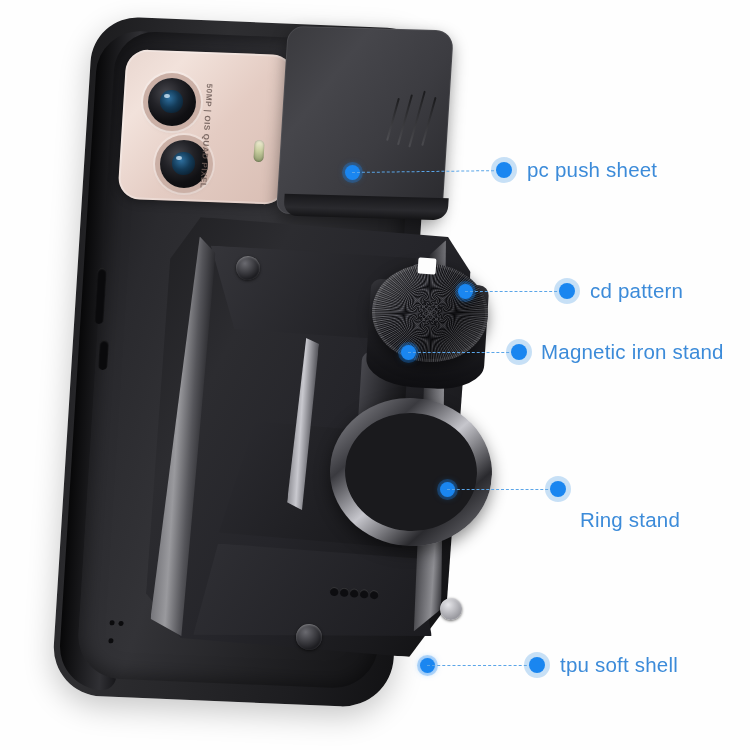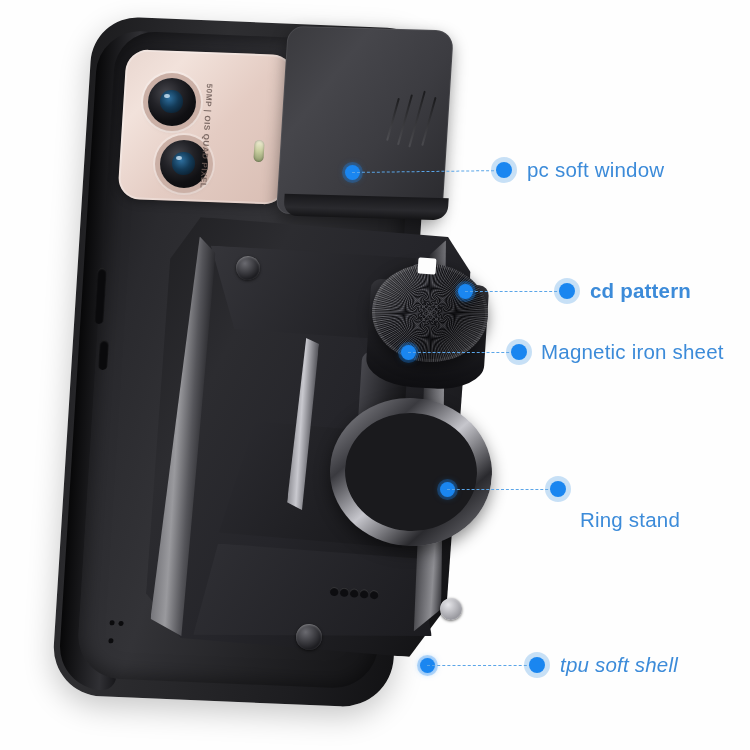--- a/index.html
+++ b/index.html
@@ -228,32 +228,32 @@
     <div class="disc-body"></div>
     <div class="disc"></div>
     <div class="disc-hi"></div>
     <div class="disc-notch"></div>
   </div>
 
   <div id="callouts">
       <div class="src-dot" style="left: 344.5px; top: 164.5px;"></div>
       <div class="lead" style="left: 352px; top: 172px; width: 152.013px; transform: rotate(-0.753848deg); transform-origin: left center;"></div>
       <div class="end-dot" style="left: 496px; top: 162px;"></div>
-      <div class="lbl" style="left: 527px; top: 160px;">pc soft window</div>
+      <div class="lbl" style="left: 527px; top: 160px;">pc push sheet</div>
       <div class="src-dot" style="left: 457.5px; top: 283.5px;"></div>
       <div class="lead" style="left: 465px; top: 291px; width: 102px; transform: rotate(0deg); transform-origin: left center;"></div>
       <div class="end-dot" style="left: 559px; top: 283px;"></div>
-      <div class="lbl" style="left: 590px; top: 281px; font-weight: bold;">cd pattern</div>
+      <div class="lbl" style="left: 590px; top: 281px;">cd pattern</div>
       <div class="src-dot" style="left: 400.5px; top: 344.5px;"></div>
       <div class="lead" style="left: 408px; top: 352px; width: 111px; transform: rotate(0deg); transform-origin: left center;"></div>
       <div class="end-dot" style="left: 511px; top: 344px;"></div>
-      <div class="lbl" style="left: 541px; top: 342px;">Magnetic iron sheet</div>
+      <div class="lbl" style="left: 541px; top: 342px;">Magnetic iron stand</div>
       <div class="src-dot" style="left: 439.5px; top: 481.5px;"></div>
       <div class="lead" style="left: 447px; top: 489px; width: 111px; transform: rotate(0deg); transform-origin: left center;"></div>
       <div class="end-dot" style="left: 550px; top: 481px;"></div>
       <div class="lbl" style="left: 580px; top: 479px; margin-top: 31px;">Ring stand</div>
       <div class="src-dot" style="left: 419.5px; top: 657.5px;"></div>
       <div class="lead" style="left: 427px; top: 665px; width: 110px; transform: rotate(0deg); transform-origin: left center;"></div>
       <div class="end-dot" style="left: 529px; top: 657px;"></div>
-      <div class="lbl" style="left: 560px; top: 655px; font-style: italic;">tpu soft shell</div>
+      <div class="lbl" style="left: 560px; top: 655px;">tpu soft shell</div>
     </div>
 
 </div>
 
 </body></html>

